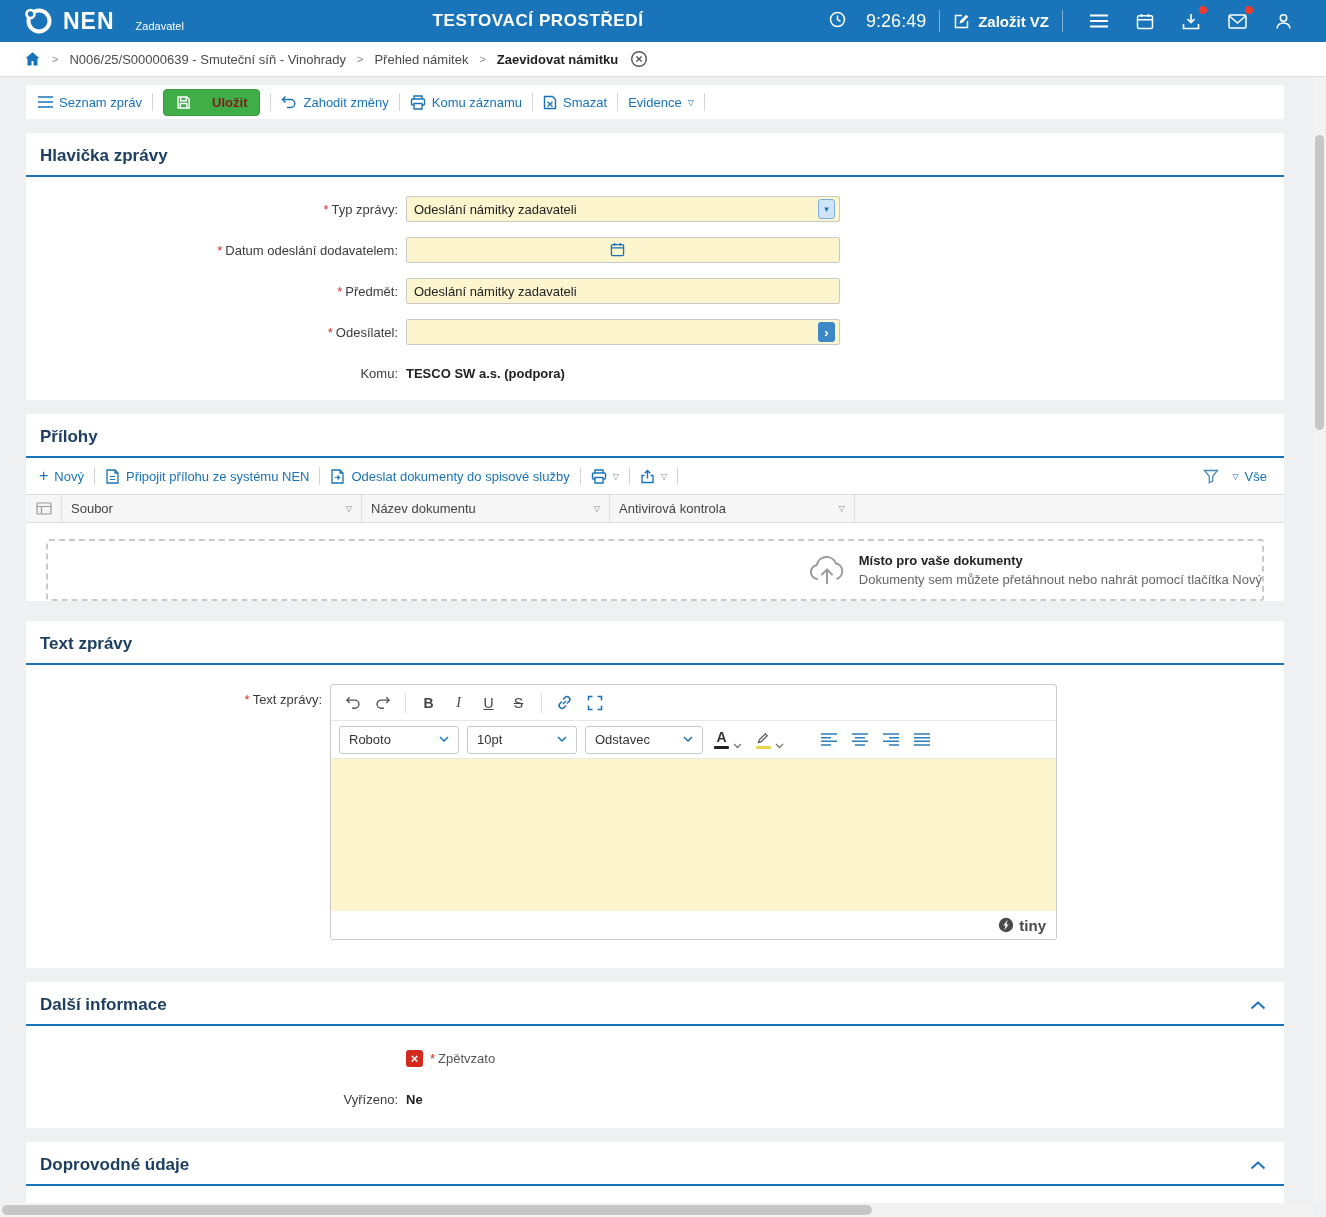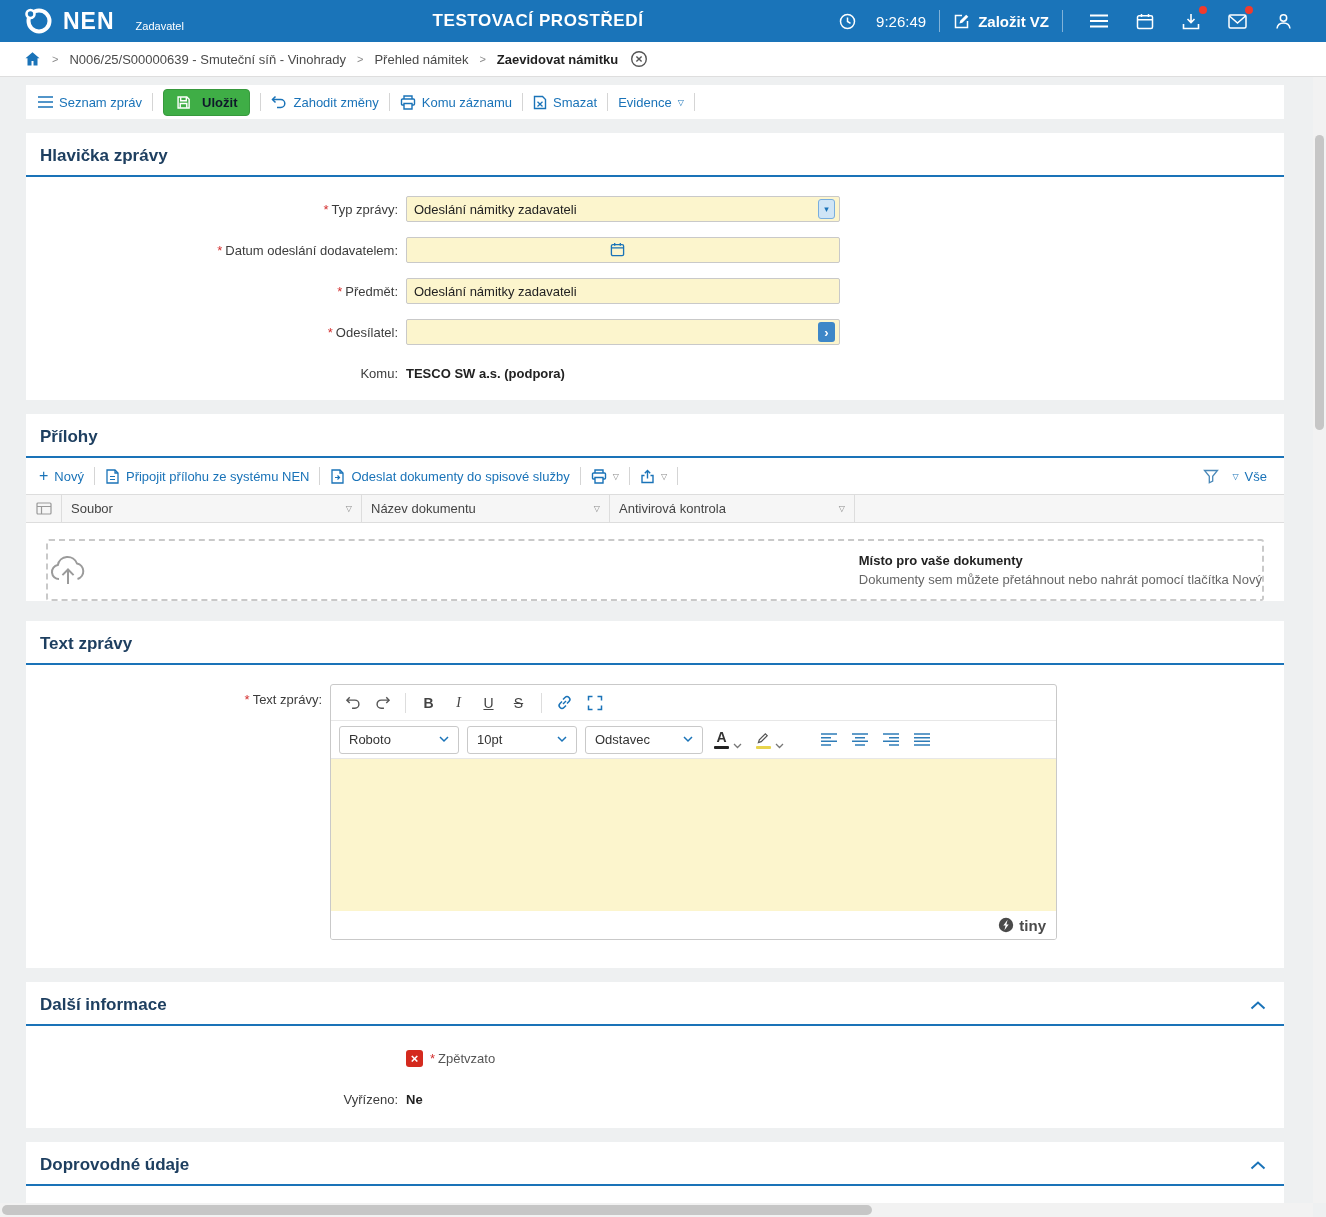--- a/index.html
+++ b/index.html
@@ -12,40 +12,40 @@
     font-family:"Liberation Sans","DejaVu Sans",sans-serif; font-size:13px; color:#333;
     background:#eef0f1;
   }
   
   .topbar{height:42px;background:var(--topbar);display:flex;align-items:center;position:relative;color:#fff;padding:0 20px 0 24px}
   .tb-left{display:flex;align-items:center;z-index:2}
   .brand{font-size:23px;font-weight:bold;letter-spacing:1px;margin-left:9px}
   .brand-sub{font-size:11px;margin-left:21px;align-self:flex-end;padding-bottom:4px}
   .tb-title{position:absolute;left:16px;right:266px;text-align:center;font-weight:bold;font-size:17px;letter-spacing:.6px;z-index:1}
   .tb-right{margin-left:auto;display:flex;align-items:center;z-index:2}
-  .tb-time{display:flex;align-items:center;gap:20px;font-size:15px}
+  .tb-time{display:flex;gap:20px;font-size:18px}
   .tb-sep{width:1px;height:22px;background:rgba(255,255,255,.45);margin:0 13px}
   .tb-newvz{display:flex;align-items:center;gap:8px;font-weight:bold;font-size:15px;cursor:pointer}
   .tb-icon{position:relative;display:flex;align-items:center;justify-content:center;width:24px;height:24px;margin:0 11px;cursor:pointer}
   .tb-icon .dot{position:absolute;top:-3px;right:-4px;width:8px;height:8px;border-radius:50%;background:#f03b2d}
   
   .breadcrumb{height:35px;background:#fff;border-bottom:1px solid #dedede;display:flex;align-items:center;padding:0 24px;gap:11px;font-size:13px}
   .bc-home{display:flex;align-items:center;cursor:pointer}
   .bc-item{color:#4a4a4a;cursor:pointer;text-decoration:none}
   .bc-item.current{font-weight:bold;color:#1f1f1f;cursor:default}
   .bc-sep{color:#8a8a8a;font-size:11px}
   .bc-close{display:flex;align-items:center;cursor:pointer;margin-left:1px}
   
   .page{padding:8px 0 0 26px}
   .panel{width:1258px;background:#fff;margin-bottom:14px}
   
   .cmdbar{height:34px;display:flex;align-items:center;padding:0 12px;gap:10px}
   .cmd{display:flex;align-items:center;gap:6px;color:var(--blue);cursor:pointer;white-space:nowrap}
   .vsep{width:1px;height:18px;background:#d5d5d5}
-  .btn-save{background:var(--green);border:1px solid #37993d;color:#0f172a;font-weight:bold;border-radius:4px;height:27px;padding:0 12px;display:flex;align-items:center;gap:11px;font-size:13px;cursor:pointer;font-family:inherit}
+  .btn-save{background:var(--green);border:1px solid #37993d;color:#7f1d1d;font-weight:bold;border-radius:4px;height:27px;padding:0 12px;display:flex;align-items:center;gap:21px;font-size:13px;cursor:pointer;font-family:inherit}
   .tri{font-size:8px;color:var(--blue)}
   .tri.gray{color:#8a8a8a}
   
   .sec-head{display:flex;align-items:center;justify-content:space-between;padding:13px 18px 9px 14px;border-bottom:2px solid var(--blue)}
   .sec-title{margin:0;font-size:17px;color:var(--navy);font-weight:bold}
   .collapse{cursor:pointer;display:flex;align-items:center}
   
   .form{padding:19px 0 8px}
   .frow{display:flex;align-items:center;min-height:26px;margin-bottom:15px}
   .flabel{width:380px;flex-shrink:0;text-align:right;padding-right:8px;color:#3c3c3c}
@@ -62,21 +62,21 @@
   .att-toolbar{height:36px;display:flex;align-items:center;padding:0 13px;gap:10px}
   .att-right{margin-left:auto;display:flex;align-items:center;gap:13px;padding-right:4px}
   .att-table{display:flex;border-top:1px solid #ddd;border-bottom:1px solid #ddd;background:#f6f6f6;height:29px;color:#444}
   .th{display:flex;align-items:center;padding:0 9px;border-right:1px solid #ddd;cursor:pointer}
   .th .tri{margin-left:auto}
   .th.c-icon{width:36px;justify-content:center;padding:0}
   .th.c-soubor{width:300px}
   .th.c-nazev{width:248px}
   .th.c-antivir{width:245px}
   .th.c-fill{flex:1;border-right:none;cursor:default}
-  .dropzone{margin:16px 20px 20px;border:2px dashed #c9c9c9;border-radius:3px;height:62px;display:flex;align-items:center;justify-content:space-between;gap:12px;cursor:pointer}
+  .dropzone{margin:16px 20px 20px;border:2px dashed #c9c9c9;border-radius:3px;height:62px;display:flex;align-items:center;justify-content:flex-end;gap:12px;cursor:pointer}
   .dz-title{font-weight:bold;color:#222;margin-bottom:4px}
   .dz-sub{color:#666}
   
   .editor-row{align-items:flex-start;margin-bottom:20px}
   .editor-row .flabel{width:304px;padding-top:8px}
   .editor{width:727px;border:1px solid var(--fieldborder);border-radius:3px;overflow:hidden;background:#fff}
   .ed-tb{display:flex;align-items:center;padding:0 8px;border-bottom:1px solid #e7e7e7}
   .ed-tb1{height:36px;gap:3px}
   .ed-tb2{height:38px;gap:8px}
   .ed-btn{width:27px;height:26px;display:flex;align-items:center;justify-content:center;color:#444;font-size:14px;border-radius:3px;cursor:pointer}

